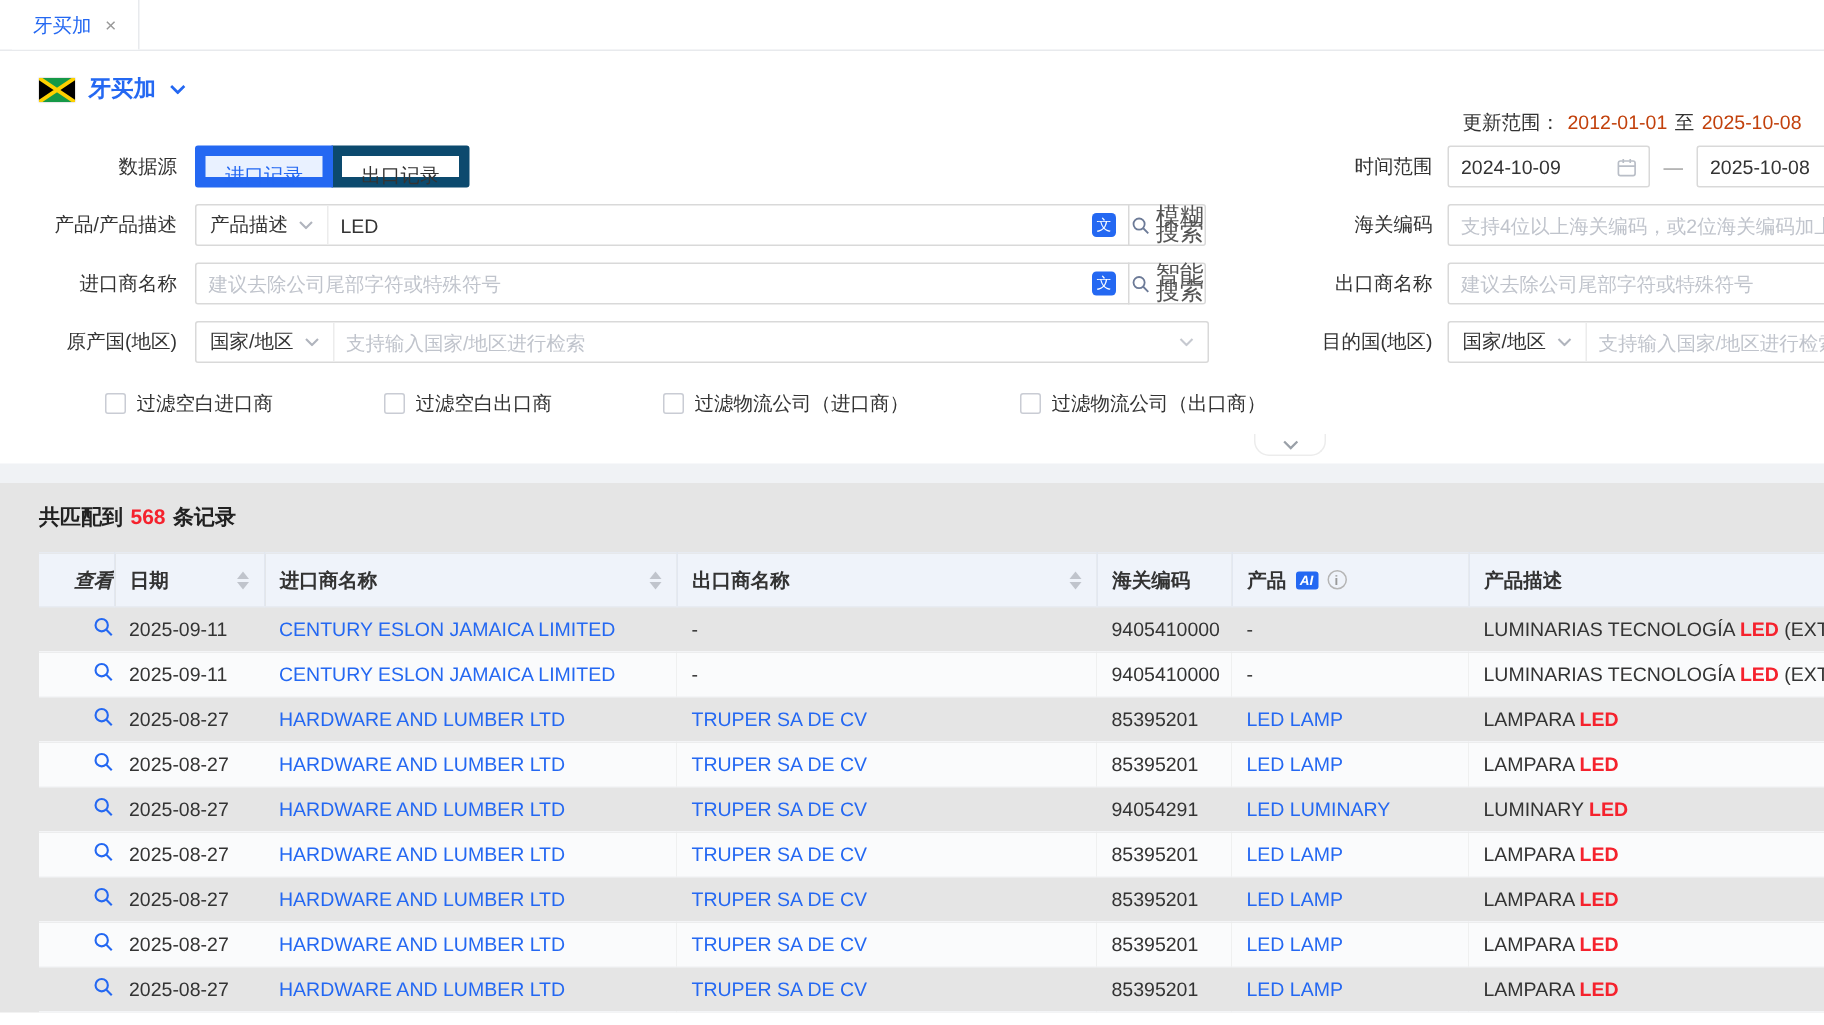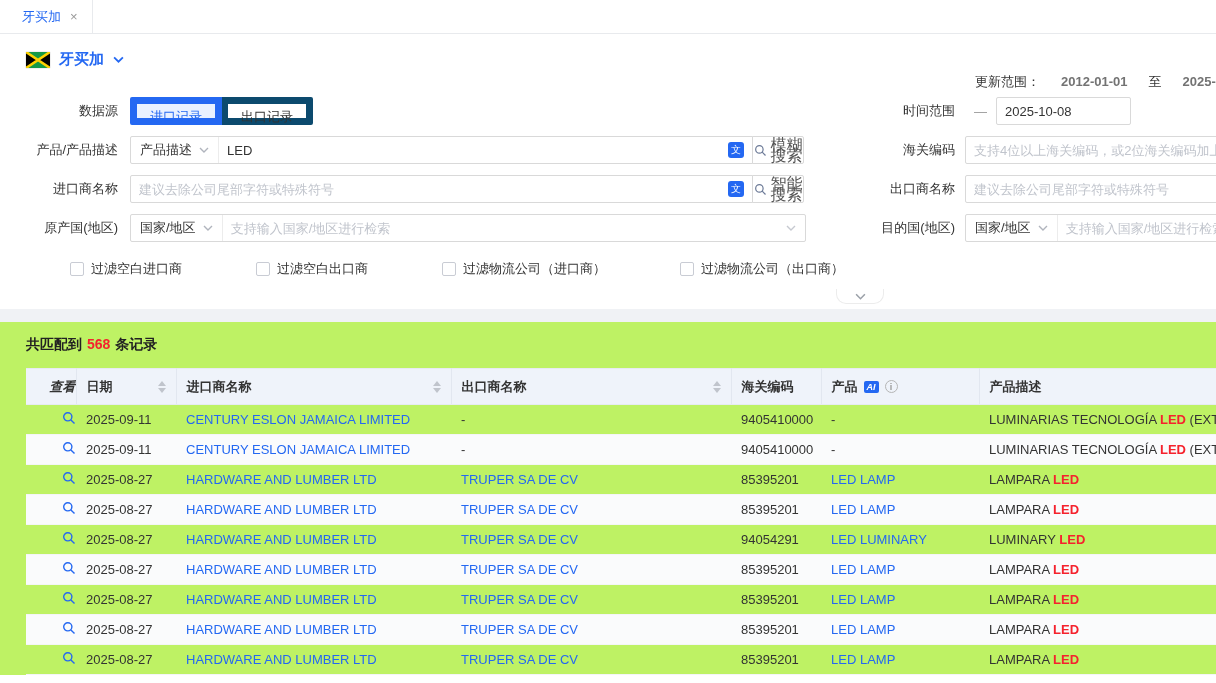--- a/index.html
+++ b/index.html
@@ -16,21 +16,21 @@
   
   .title-row { display:flex; align-items:center; gap:9px; padding:16px 26px 0 26px; }
   .flag { width:24px; height:16px; display:inline-block; line-height:0;
     box-shadow:0 0 1px rgba(0,0,0,.35); }
   .country-title { color:#2468f2; font-size:15px; font-weight:bold; }
 
   
   .form { position:relative; padding-top:28px; }
   .update-range { position:absolute; left:975px; top:4px; font-size:13px; color:#333;
     white-space:nowrap; }
-  .update-range .odate { color:#737373; font-weight:bold; margin:0 21px; }
+  .update-range .odate { color:#c2410c; font-weight:normal; margin:0 5px; }
 
   .frow { position:relative; display:flex; align-items:center; height:28px; margin-bottom:11px; }
   .flabel { width:130px; flex:none; text-align:right; padding-right:12px; color:#333; }
   .fright { position:absolute; left:877px; top:0; height:28px; display:flex; align-items:center; }
   .frlabel { width:88px; flex:none; text-align:right; padding-right:10px; color:#333; white-space:nowrap; }
 
   .seg { display:flex; }
   .seg-btn { height:28px; line-height:26px; padding:0 13px; border:7px solid #0c4a6e;
     background:#fff; color:#333; cursor:pointer; }
   .seg-btn:first-child { border-radius:2px 0 0 2px; }
@@ -73,21 +73,21 @@
   .chk-box { width:14px; height:14px; border:1px solid #c9ccd4; border-radius:2px; background:#fff; flex:none; }
 
   .collapse-wrap { display:flex; margin-top:10px; }
   .collapse-btn { margin-left:836px; width:48px; height:15px; background:#fff;
     border:1px solid #ececec; border-top:none; border-radius:0 0 10px 10px;
     display:flex; align-items:center; justify-content:center; cursor:pointer; }
 
   .divider { height:13px; background:#f0f2f5; margin-top:5px; }
 
   
-  .results { padding:14px 0 0 26px; background:#bef264; }
+  .results { padding:14px 0 0 26px; background:#e5e5e5; }
   .summary { font-size:14px; font-weight:bold; color:#222; }
   .summary .red { color:#f5222d; margin:0 5px; }
 
   .table-wrap { margin-top:14px; }
   table { border-collapse:collapse; table-layout:fixed; width:1373px; font-size:13px; }
   thead th { background:#eff3fa; font-weight:bold; color:#333; height:36px; text-align:left;
     padding:0 10px; border-top:1px solid #e7ebf2; border-bottom:1px solid #e7ebf2;
     border-right:1px solid #e2e7f0; white-space:nowrap; overflow:hidden; }
   thead th:last-child { border-right:none; }
   th.c-view, td.c-view { text-align:right; padding:0;font-style:italic; }
@@ -142,20 +142,29 @@
   </div>
 
   <div class="frow">
     <div class="flabel">数据源</div>
     <div class="seg">
       <div class="seg-btn active">进口记录</div>
       <div class="seg-btn">出口记录</div>
     </div>
     <div class="fright">
       <div class="frlabel">时间范围</div>
+      <div class="date-ipt">
+        <span>2024-10-09</span>
+        <svg width="13" height="13" viewBox="0 0 14 14">
+            <rect x="1" y="2.5" width="12" height="10.5" rx="1.5" fill="none" stroke="#b9bec7" stroke-width="1.2"></rect>
+            <line x1="4.5" y1="1" x2="4.5" y2="4" stroke="#b9bec7" stroke-width="1.2"></line>
+            <line x1="9.5" y1="1" x2="9.5" y2="4" stroke="#b9bec7" stroke-width="1.2"></line>
+            <line x1="1" y1="6.2" x2="13" y2="6.2" stroke="#b9bec7" stroke-width="1.2"></line>
+          </svg>
+      </div>
       <span class="dash">—</span>
       <div class="date-ipt">
         <span>2025-10-08</span>
 
       </div>
     </div>
   </div>
 
   <div class="frow">
     <div class="flabel">产品/产品描述</div>

